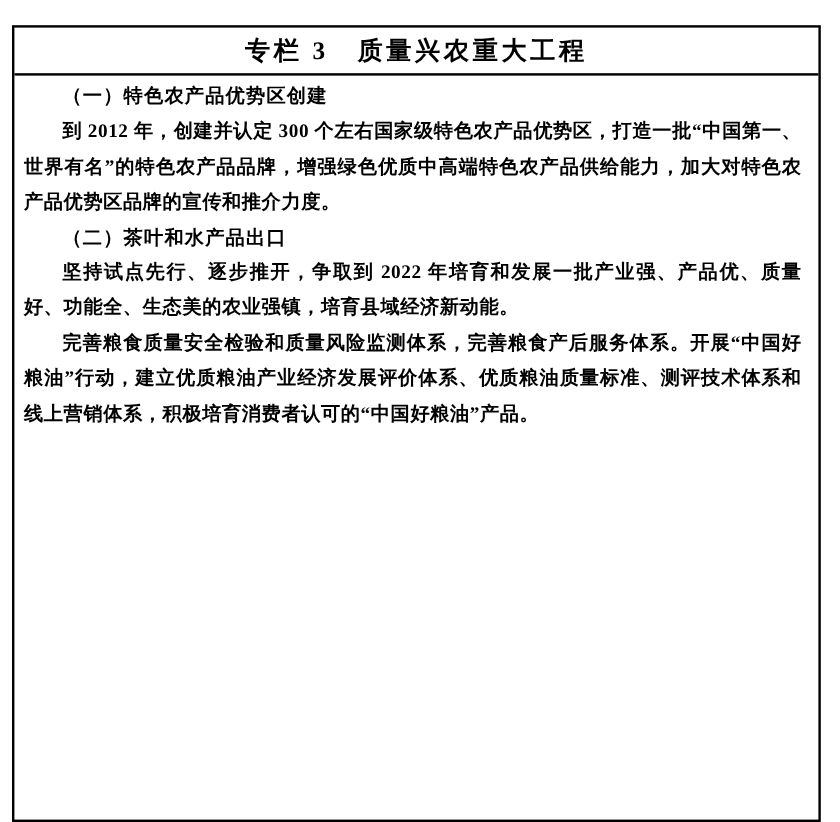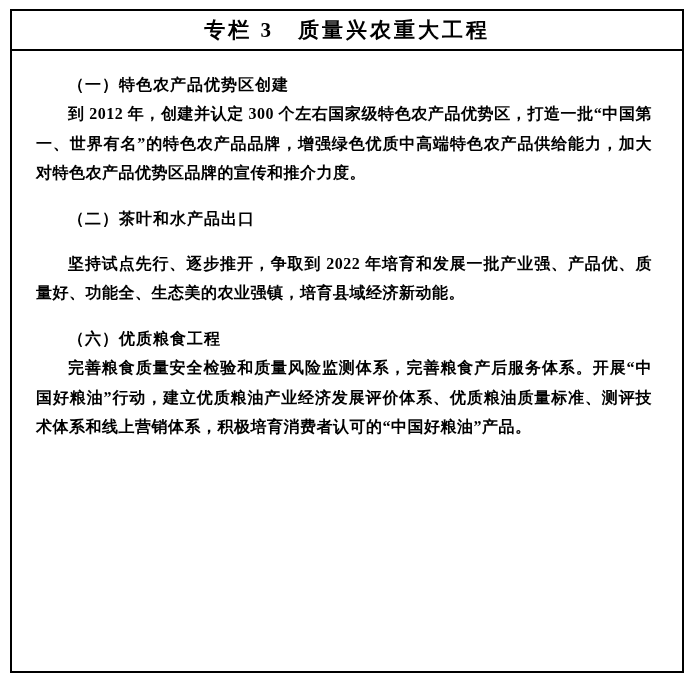--- a/index.html
+++ b/index.html
@@ -11,21 +11,21 @@
     width: 700px;
     height: 685px;
     position: relative;
     font-family: "Liberation Serif", "DejaVu Serif", serif;
     color: #000000;
     overflow: hidden;
   }
   .column-box {
     position: absolute;
     left: 10px;
-    top: 9px;
+    top: 21px;
     width: 674px;
     height: 664px;
     border: 2.5px solid #000000;
     background: #ffffff;
     box-sizing: border-box;
   }
   .box-title {
     border-bottom: 2.5px solid #000000;
     height: 38px;
     line-height: 38px;
@@ -37,21 +37,21 @@
     overflow: hidden;
   }
   .box-body {
     padding: 3px 14px 4px 8px;
     font-size: 16px;
     line-height: 29.4px;
     font-weight: bold;
     text-align: justify;
   }
   .section {
-    margin: 16px;
+    margin: 0;
   }
   .section-heading {
     margin: 0;
     font-size: 16px;
     font-weight: bold;
     text-indent: 2em;
     letter-spacing: 1px;
   }
   .section-para {
     margin: 0;
@@ -77,18 +77,17 @@
 
     <div class="section">
     </div>
 
 
     <div class="section">
       <p class="section-para">坚持试点先行、逐步推开，争取到 2022 年培育和发展一批产业强、产品优、质量好、功能全、生态美的农业强镇，培育县域经济新动能。</p>
     </div>
 
     <div class="section">
-      <h3 class="section-heading">（六）优质粮食工程</h3>
       <p class="section-para">完善粮食质量安全检验和质量风险监测体系，完善粮食产后服务体系。开展“中国好粮油”行动，建立优质粮油产业经济发展评价体系、优质粮油质量标准、测评技术体系和线上营销体系，积极培育消费者认可的“中国好粮油”产品。</p>
     </div>
 
   </div>
 </div>
 
 </body></html>

